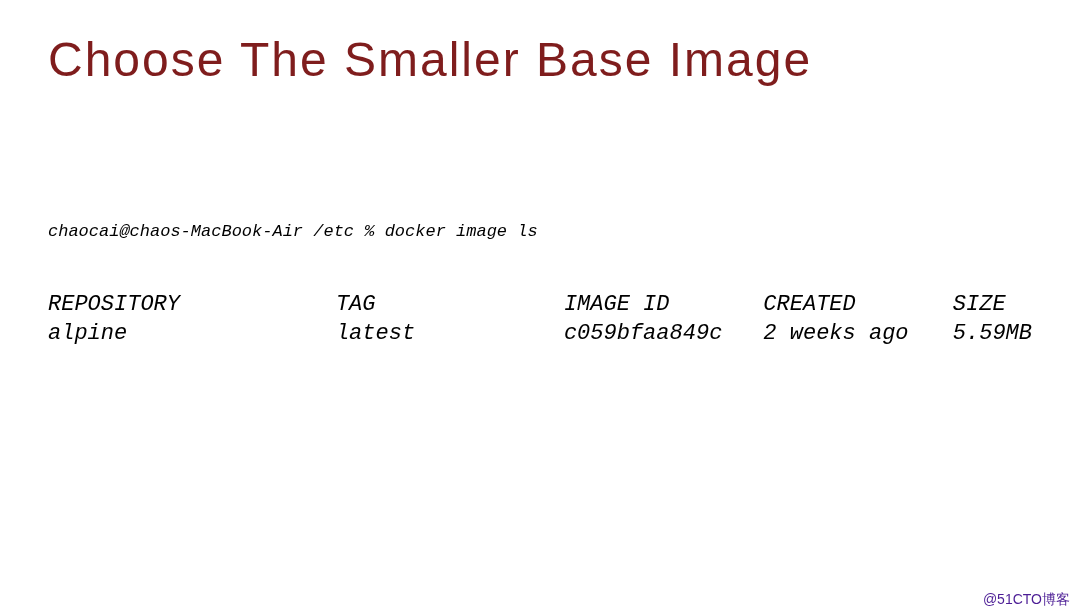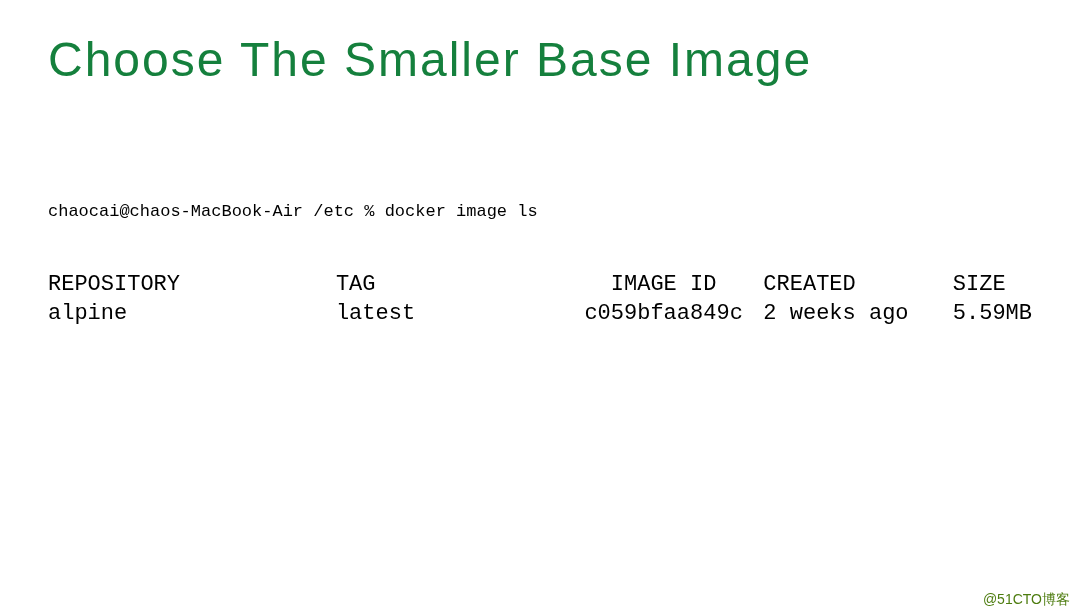--- a/index.html
+++ b/index.html
@@ -15,30 +15,31 @@
       position: relative;
       overflow: hidden;
     }
     .slide {
       padding: 32px 48px;
     }
     .title {
       font-size: 48px;
       font-weight: 300;
       letter-spacing: 2px;
-      color: #15803d;
-      margin-bottom: 68px;
+      color: #7f1d1d;
+      margin-bottom: 88px;
     }
     .terminal-block {
       font-family: "SF Mono", "Menlo", "Consolas", "Courier New", monospace;
       font-size: 17px;
       color: #000000;
       line-height: 1.35;
       white-space: pre;
       margin-bottom: 60px;
+      font-style: italic;
     }
     .terminal-block-2 {
       font-family: "SF Mono", "Menlo", "Consolas", "Courier New", monospace;
       font-size: 17px;
       color: #000000;
       line-height: 1.5;
       white-space: pre;
     }
     .tbl {
       font-family: "SF Mono", "Menlo", "Consolas", "Courier New", monospace;
@@ -46,29 +47,29 @@
       color: #000000;
       line-height: 1.35;
       border-collapse: collapse;
     }
     .tbl td {
       padding: 0;
       white-space: pre;
     }
     .col-repo { width: 290px; }
     .col-tag { width: 230px; }
-    .col-id { width: 200px; text-align: center; }
+    .col-id { width: 200px; }
     .col-created { width: 190px; }
     .col-size { width: auto; margin-top: 12px; }
     .watermark {
       position: absolute;
       bottom: 6px;
       right: 10px;
       font-size: 14px;
-      color: #4d7c0f;
+      color: #4c1d95;
       font-family: sans-serif;
     }
   </style>
 </head>
 <body>
 
 <div class="slide">
   <h1 class="title">Choose The Smaller Base Image</h1>
 
   <div>

